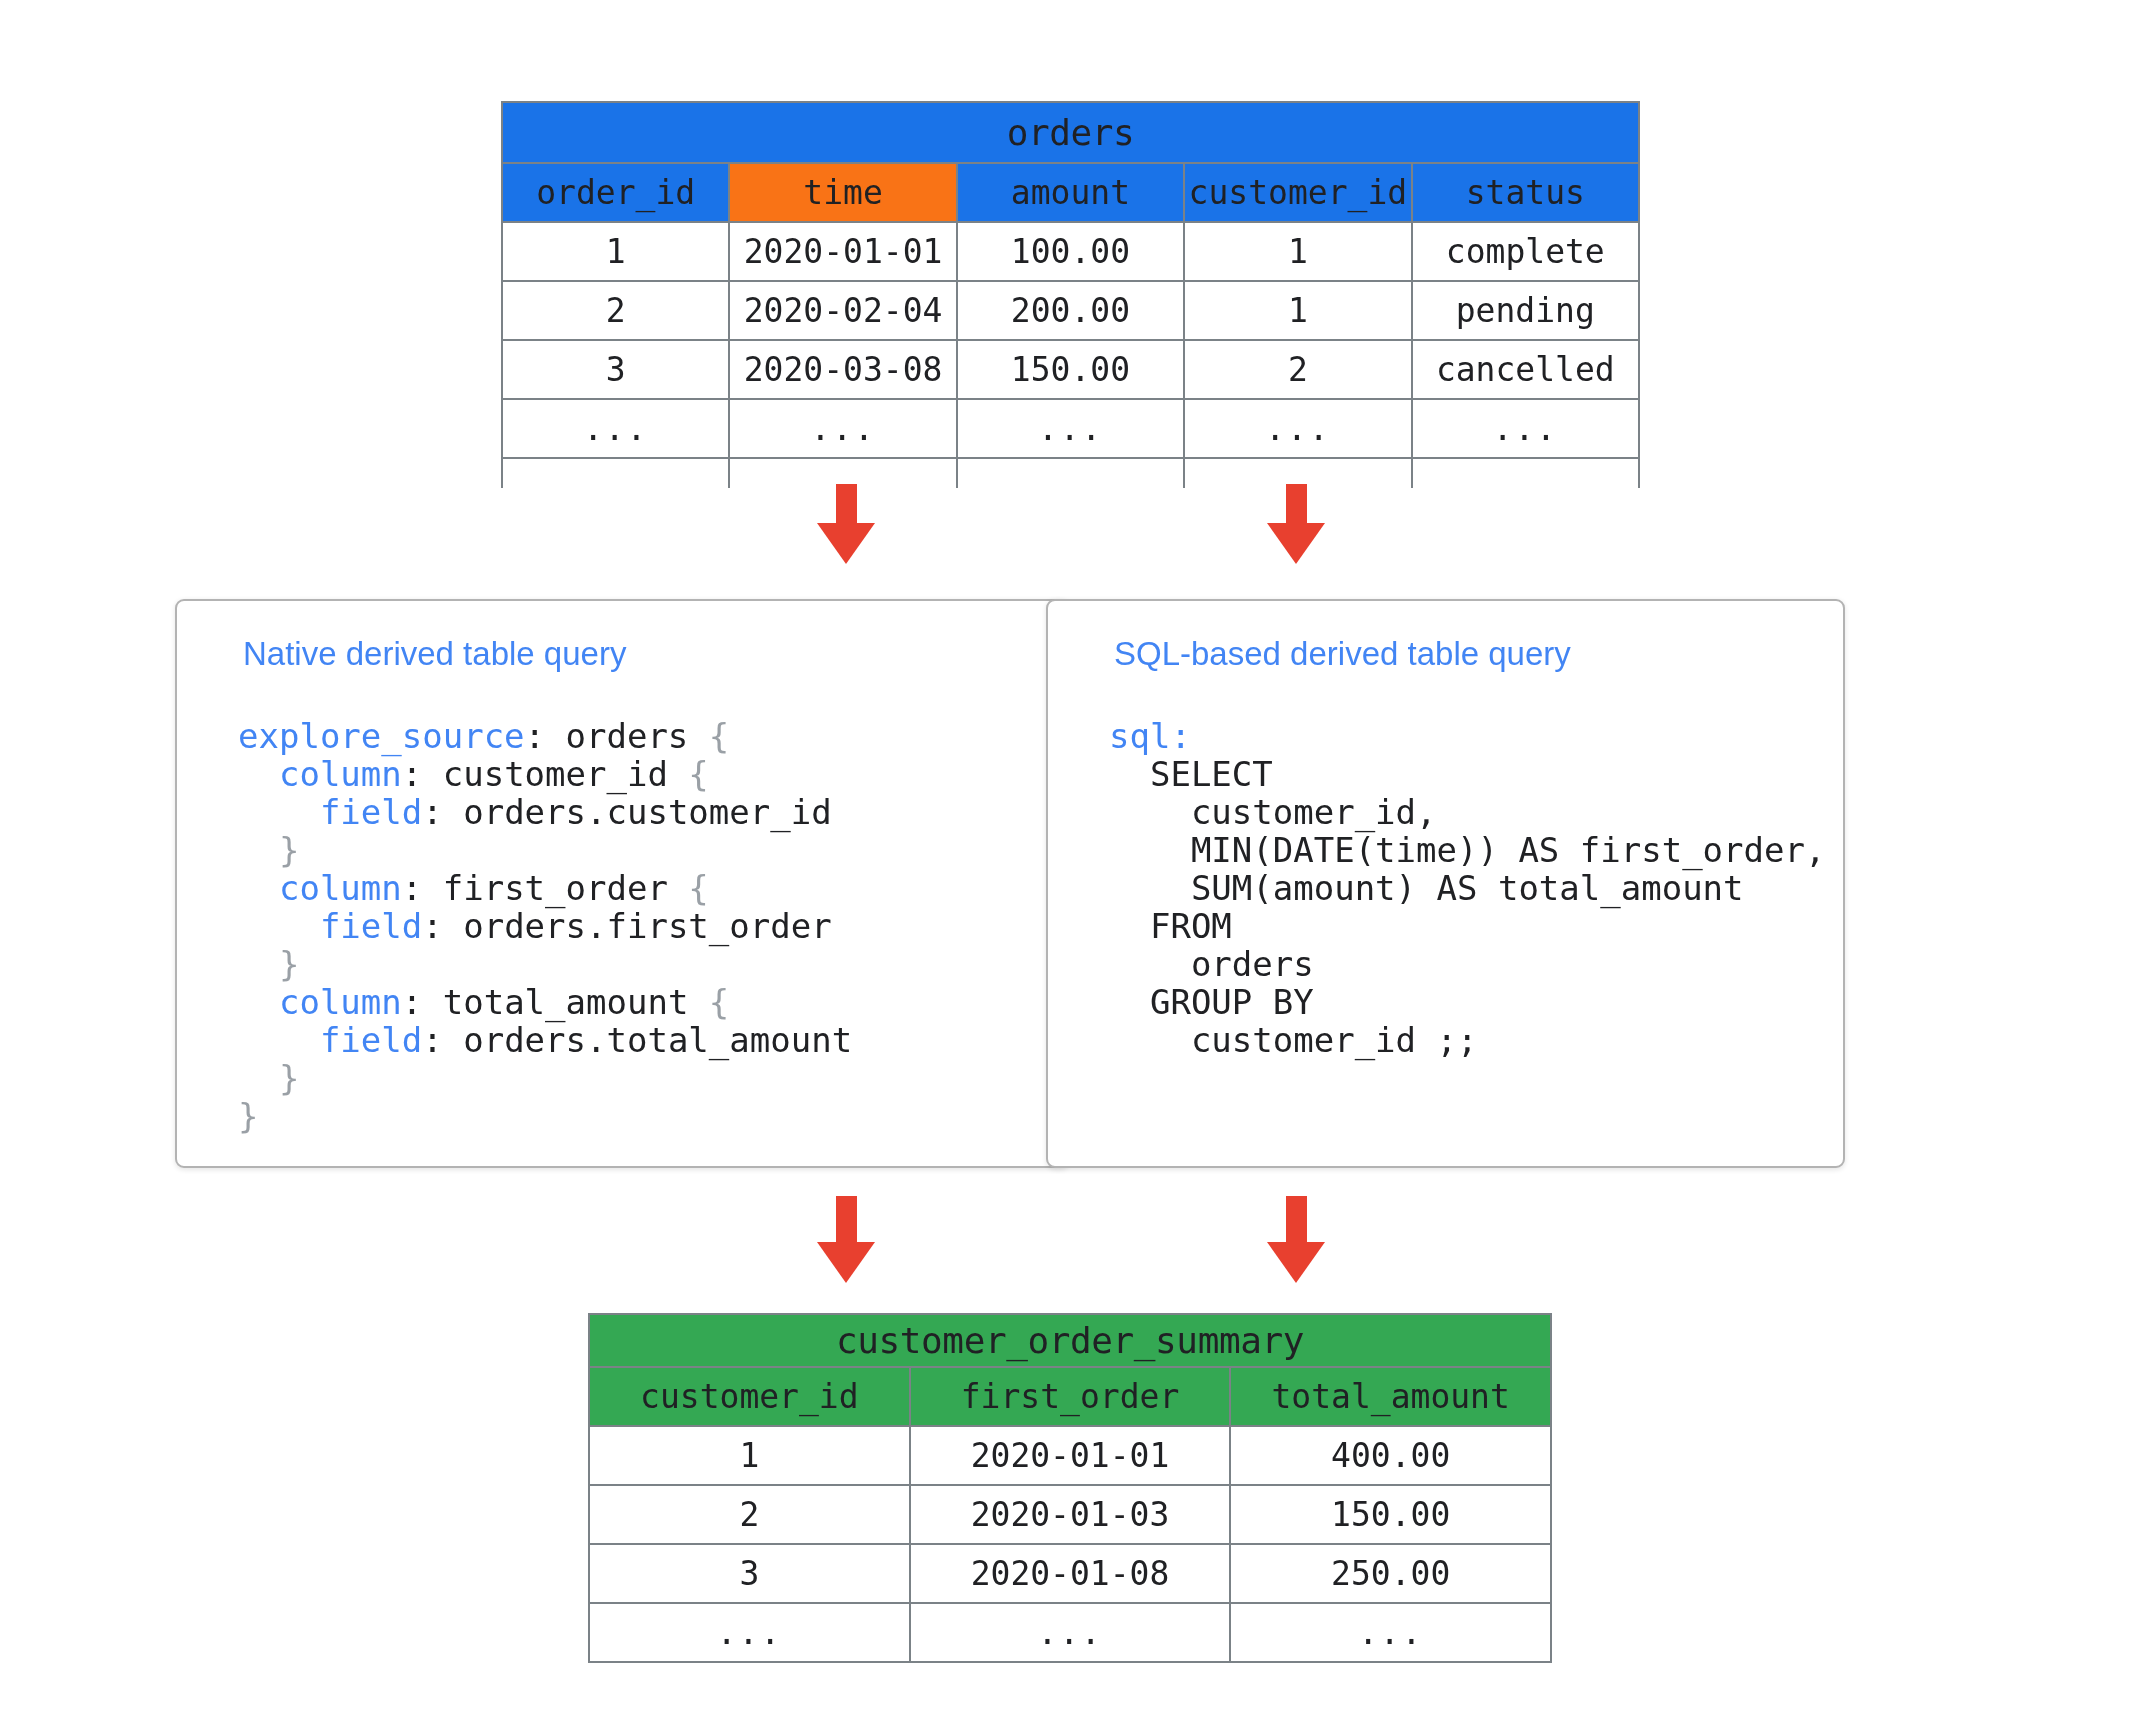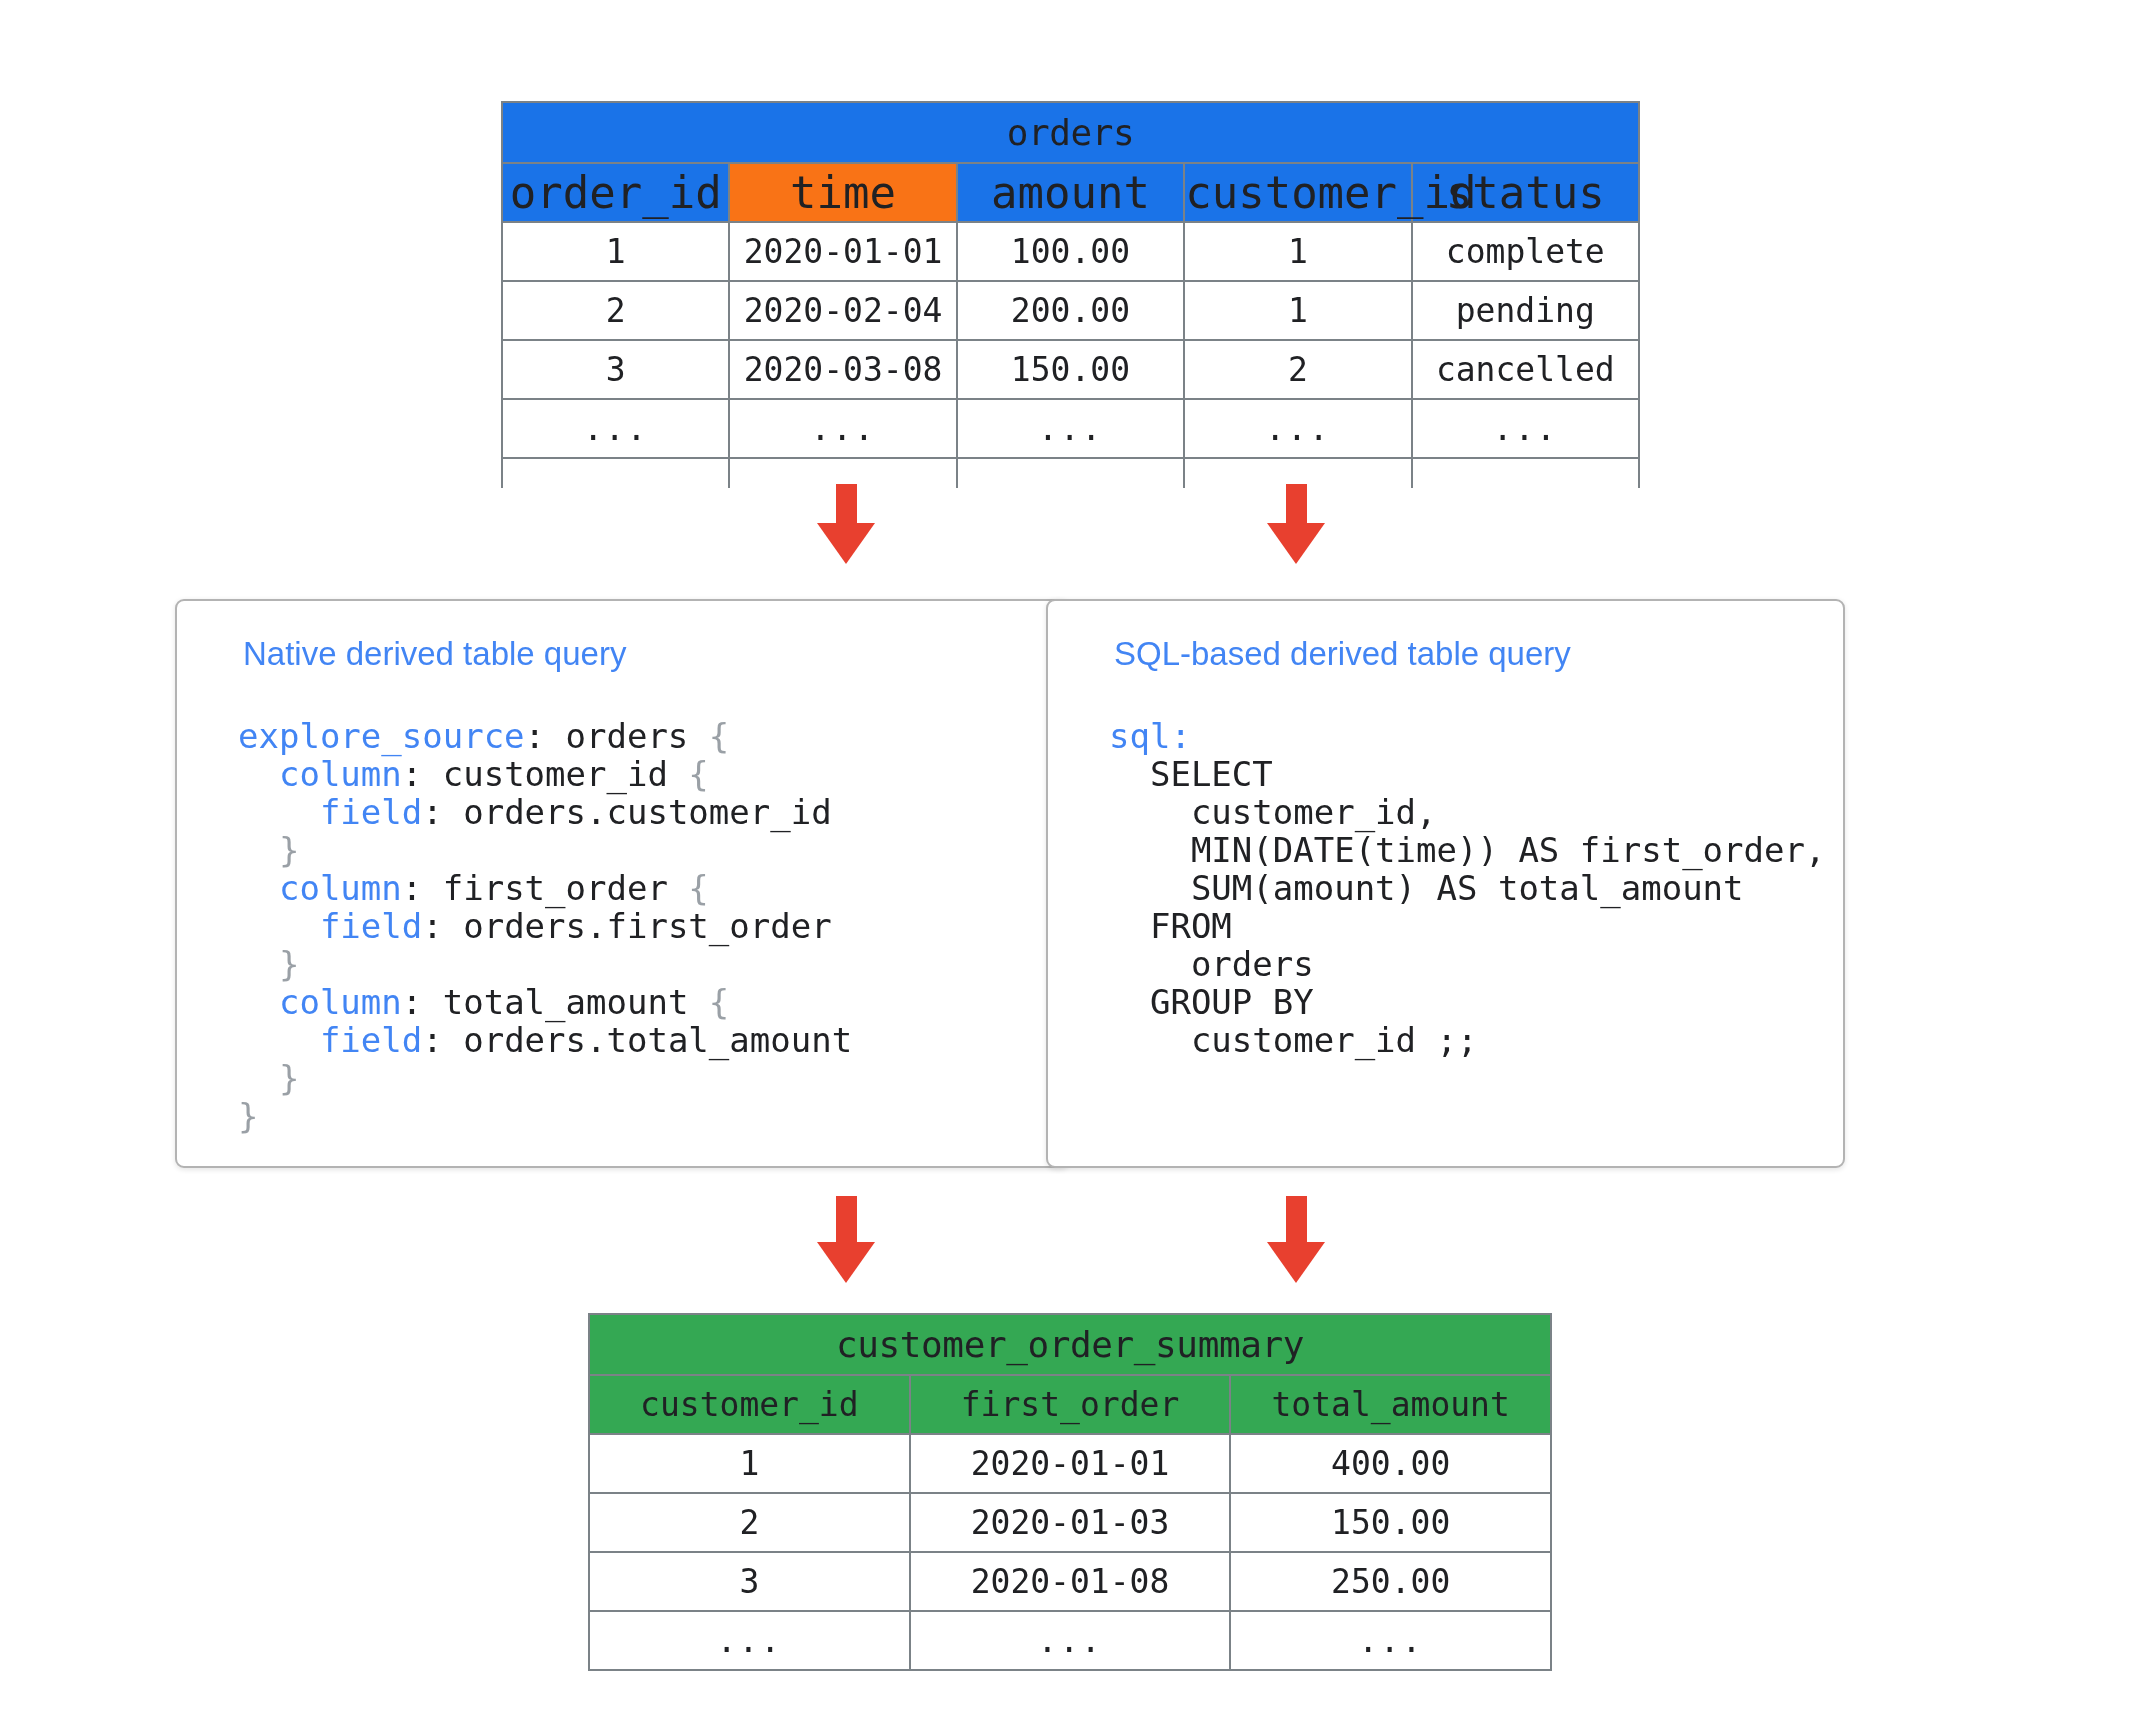--- a/index.html
+++ b/index.html
@@ -47,42 +47,42 @@
     border-top: none;
   }
   #orders-table .tbl-title {
     background: #1a73e8;
     font-size: 36px;
     height: 61px;
     border-color: #7b8287;
   }
   #orders-table .col-head {
     background: #1a73e8;
-    font-size: 44px;
+    font-size: 33px;
     height: 59px;
   }
   #orders-table td.body-cell {
     font-size: 33px;
     height: 59px;
   }
   #orders-table tr.clipped-row td {
     height: 30px;
     border-bottom: none;
   }
 
   
   #summary-table {
     left: 588px;
     top: 1313px;
     width: 964px;
   }
   #summary-table .tbl-title {
     background: #34a853;
     font-size: 36px;
-    height: 61px;
+    height: 53px;
   }
   #summary-table .col-head {
     background: #34a853;
     font-size: 33px;
     height: 59px;
   }
   #summary-table td.body-cell {
     font-size: 33px;
     height: 59px;
   }

